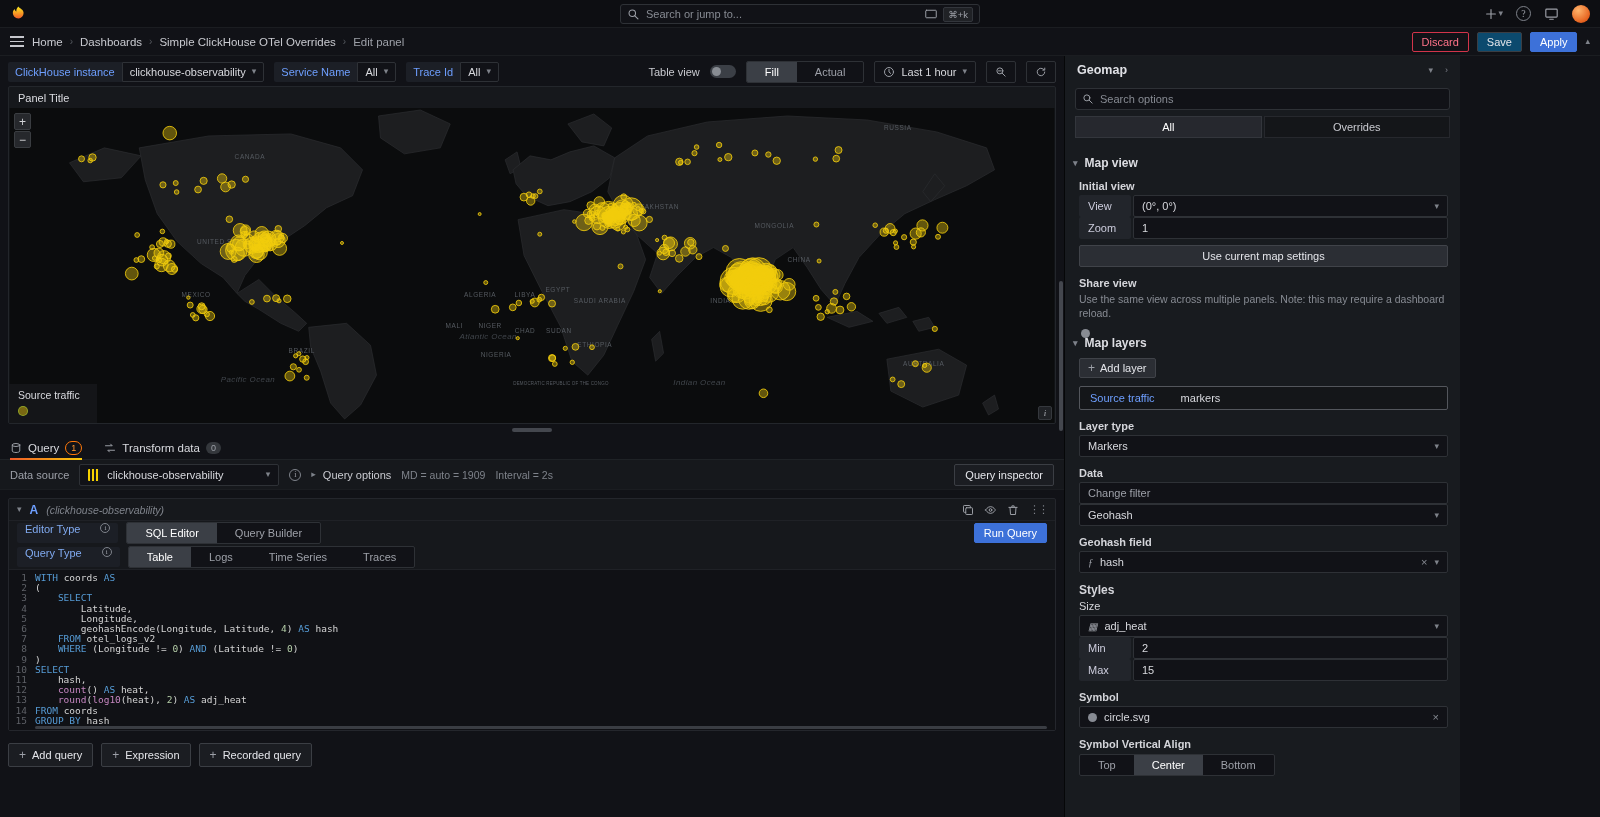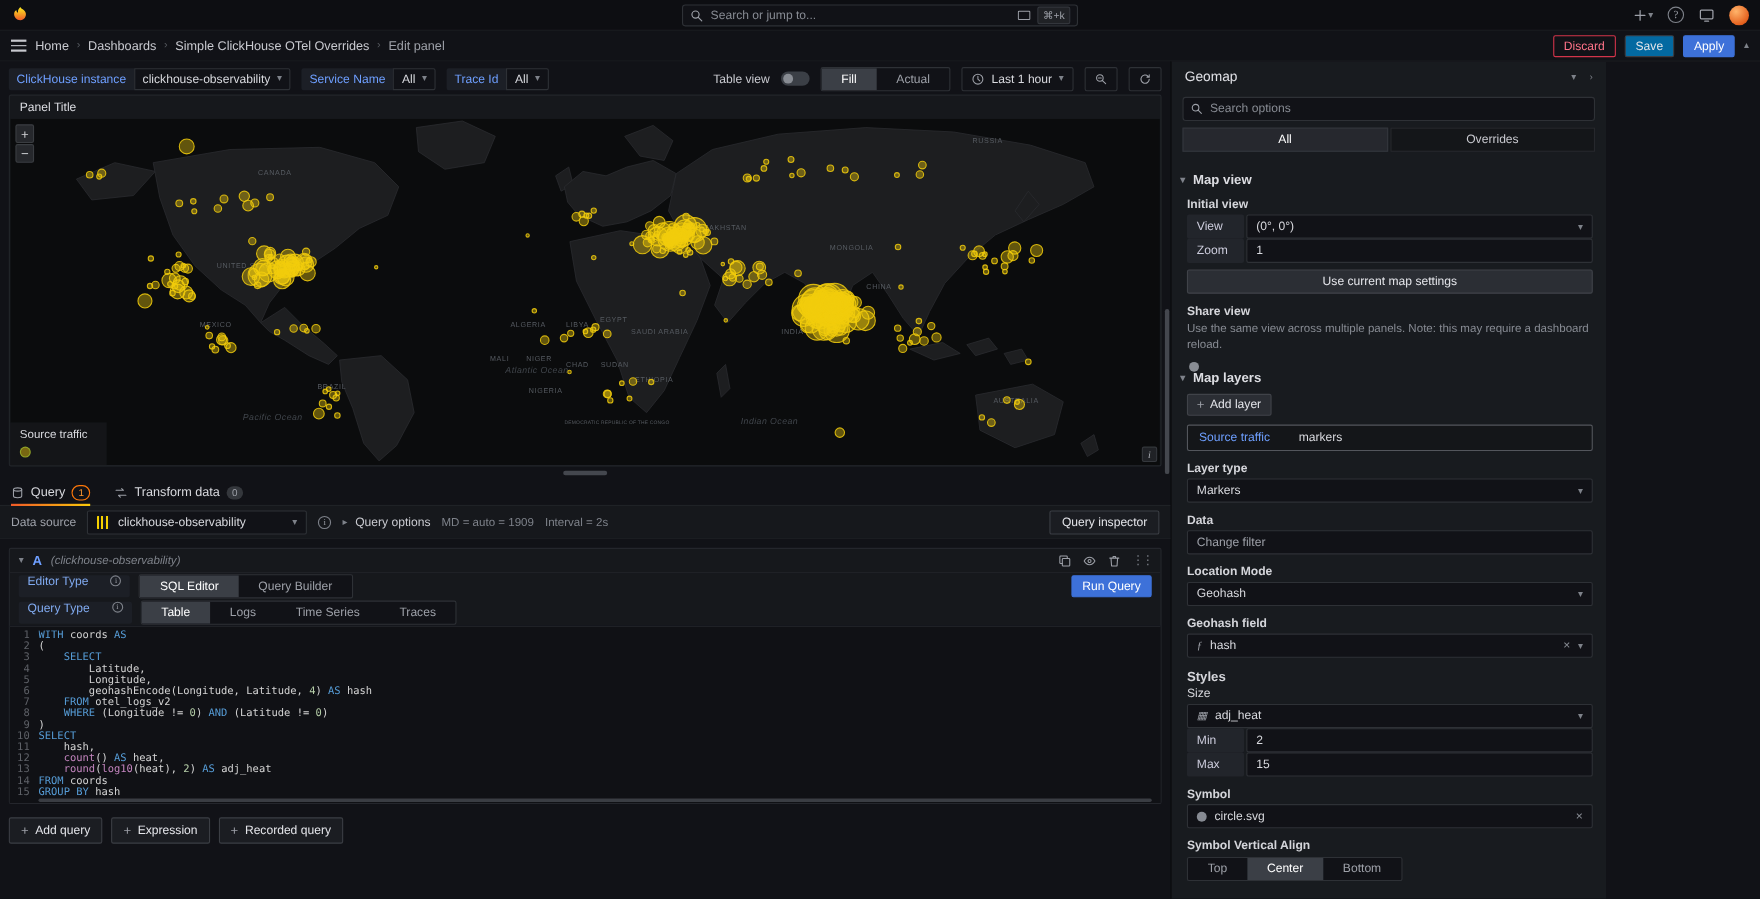--- a/index.html
+++ b/index.html
@@ -20,21 +20,21 @@
 #crumbbar{height:28px;background:#111217;border-bottom:1px solid #1b1d21;display:flex;align-items:center;padding:0 10px;gap:8px}
 .hamburger{display:flex;flex-direction:column;gap:3px;width:14px}
 .hamburger i{height:1.5px;background:#c6c7cd;display:block}
 .crumbs{display:flex;align-items:flex-start;gap:7px;font-size:11.5px}
 .crumb{color:#c9cad0}
 .crumb.current{color:#9da0a8}
 .crumb-sep{color:#55585e;font-size:10px}
 #crumb-actions{margin-left:auto;display:flex;align-items:center;gap:8px}
 .btn{height:20px;border-radius:2px;font-size:11px;display:inline-flex;align-items:center;justify-content:center;padding:0 9px;cursor:pointer}
 .btn-danger{border:1px solid #d2344a;color:#ff7389;background:transparent}
-.btn-sec{background:#0369a1;border:1px solid #3b3e44;color:#e4e5ea}
+.btn-sec{background:#0c4a6e;border:1px solid #3b3e44;color:#e4e5ea}
 .btn-pri{background:#3d71d9;border:1px solid #3d71d9;color:#fff}
 
 #main{position:absolute;top:56px;left:0;width:1460px;height:761px;display:flex}
 #left{width:1064px;height:761px;position:relative;background:#111217}
 
 #controls{height:28px;display:flex;align-items:center;gap:10px;padding:3px 8px 0 8px}
 .varchip{display:flex;align-items:center}
 .varlabel{background:#1c1f26;color:#6e9fff;border-radius:2px 0 0 2px;padding:0 7px;height:20px;display:flex;align-items:center;font-size:11px}
 .varval{background:#111217;border:1px solid #2e3136;border-radius:0 2px 2px 0;padding:0 7px;height:20px;display:flex;align-items:center;gap:6px;font-size:11px;color:#d8d9de}
 #controls .spacer{flex:1}
@@ -97,21 +97,21 @@
 .tk-k{color:#569cd6}.tk-f{color:#c586c0}.tk-n{color:#b5cea8}
 #code .hscroll{position:absolute;left:26px;right:8px;bottom:1px;height:3px;background:#3a3d43;border-radius:2px}
 
 #qfooter{margin:12px 8px 0 8px;display:flex;gap:8px}
 .btn-ghost{height:24px;background:#1b1d22;border:1px solid #3b3e44;border-radius:2px;color:#e4e5ea;display:inline-flex;align-items:center;gap:6px;padding:0 10px;font-size:11px}
 .plus{color:#9da0a8;font-size:12px}
 #left-scroll{position:absolute;right:1px;top:225px;width:4px;height:150px;border-radius:2px;background:#44474e}
 
 #options{width:536px;height:761px;background:#181b1f;border-left:1px solid #060708;display:flex;flex-direction:column;overflow:hidden}
 #opt-header{height:28px;display:flex;align-items:center;gap:10px;padding:0 12px;flex:none}
-#opt-header .title{font-size:12.5px;font-weight:normal;color:#e0e1e6}
+#opt-header .title{font-size:12.5px;font-weight:bold;color:#e0e1e6}
 #opt-header .right{margin-left:auto;display:flex;gap:12px;align-items:center}
 #opt-search{margin:4px 10px 0 10px;height:22px;background:#111217;border:1px solid #2e3136;border-radius:3px;display:flex;align-items:center;gap:6px;padding:0 6px;flex:none}
 #opt-search input{flex:1;background:transparent;border:0;outline:0;color:#ccccdc;font-size:11px;font-family:"Liberation Sans",sans-serif}
 #opt-search input::placeholder{color:#878b93}
 #opt-tabs{margin:6px 10px 0 10px;display:flex;gap:2px;flex:none}
 .opt-tab{flex:1;height:22px;display:flex;align-items:center;justify-content:center;font-size:11px;color:#c9cad0;background:#141619;border:1px solid #26282d}
 .opt-tab.active{background:#26282e;color:#fff;border-color:#33363c}
 #opt-scroll{flex:1;overflow:hidden;padding:2px 12px 0 8px}
 .sect{display:flex;align-items:center;gap:7px;font-size:12px;font-weight:bold;color:#dcdde2;margin:16px 0 2px 0}
 .flabel{font-size:11px;font-weight:bold;color:#d4d5da;margin:10px 0 3px 6px}
@@ -921,21 +921,20 @@
               <span class="sp"></span>
               <span class="chev">▾</span>
             </span>
           </div>
 
         <div class="flabel">Data</div>
         <div class="frow">
             <span class="select" style="color:#9da0a8">Change filter</span>
           </div>
 
-        <div class="flabel">Location Mode</div>
         <div class="frow">
             <span class="select">
               <span>Geohash</span>
               <span class="sp"></span>
               <span class="chev">▾</span>
             </span>
           </div>
 
         <div class="flabel">Geohash field</div>
         <div class="frow">

